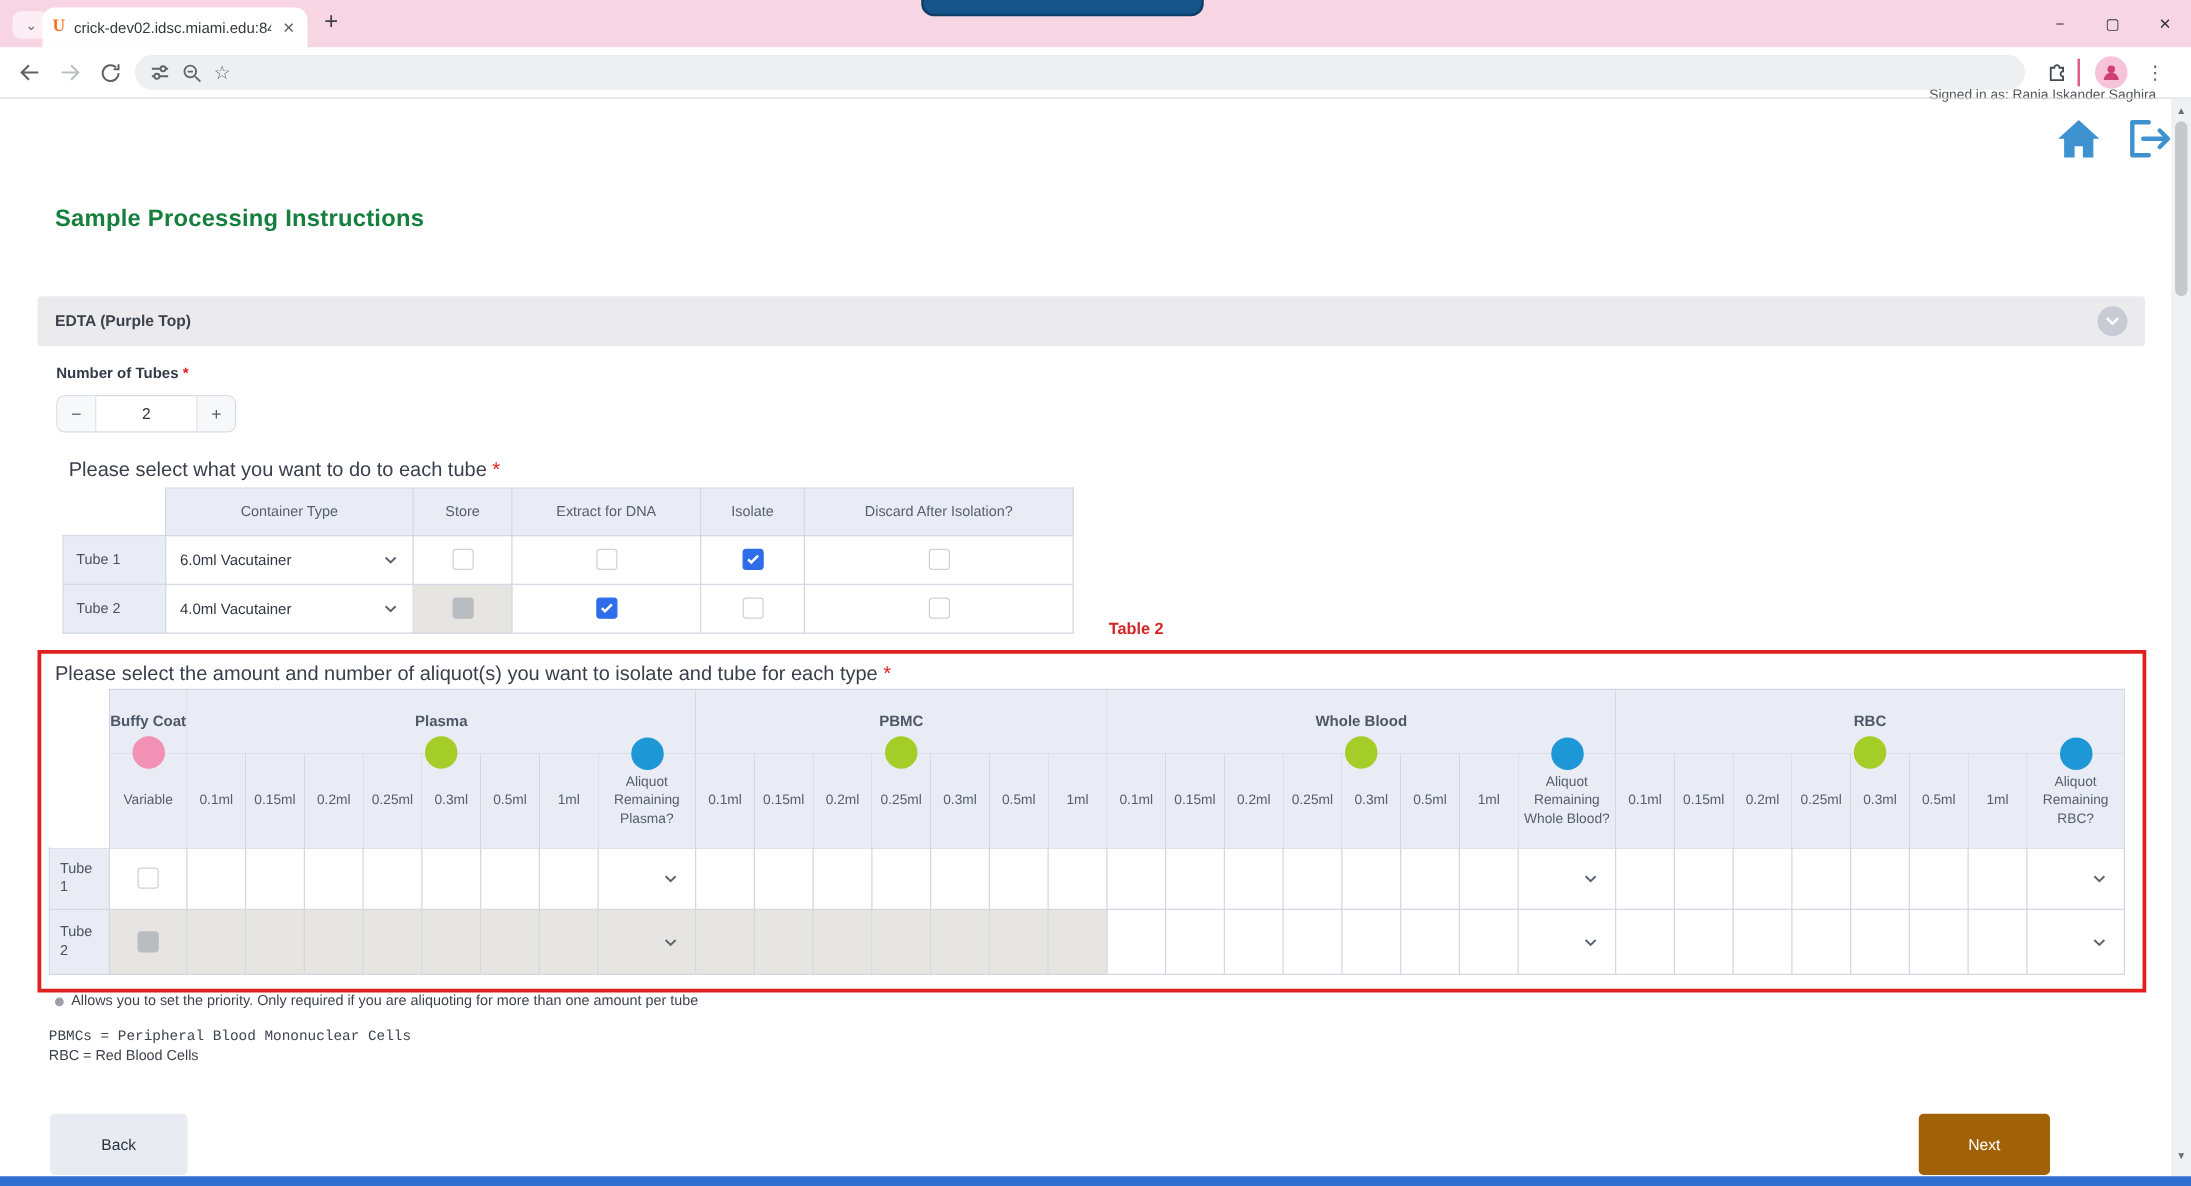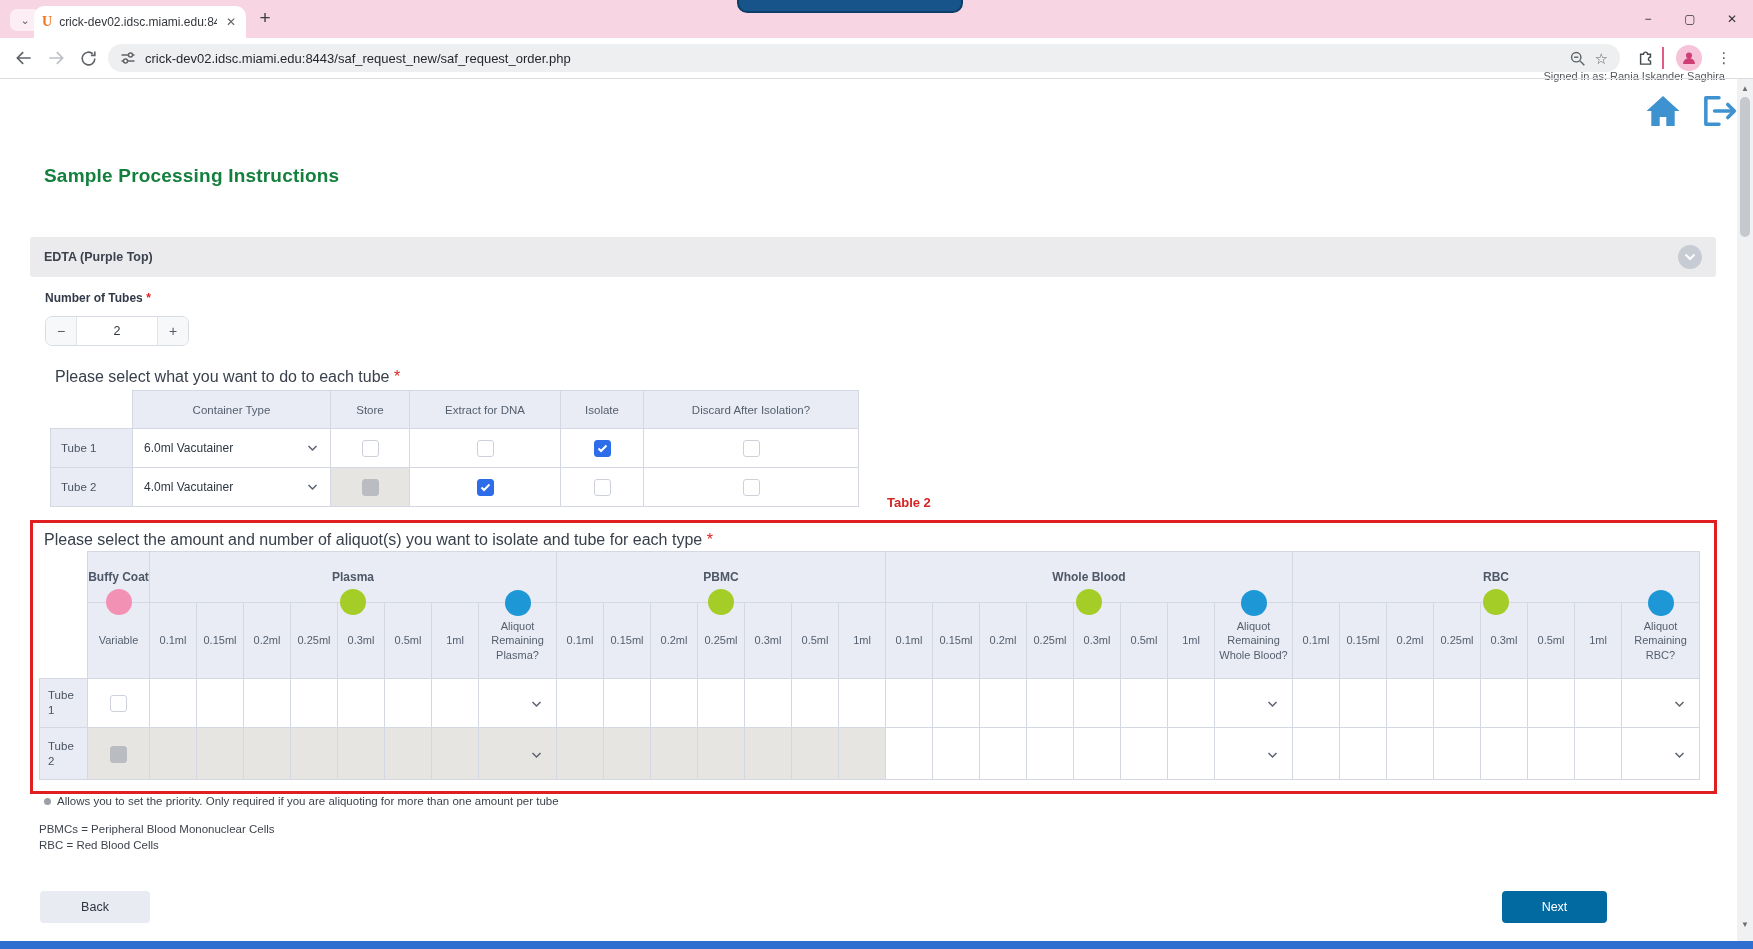--- a/index.html
+++ b/index.html
@@ -94,25 +94,25 @@
   .dot.top{top:-13px;transform:translateX(-50%);}
   .dot.pink{background:#f391b4;}
   .dot.green{background:#a5cd27;}
   .dot.blue{background:#1d97d6;}
   td.varcell{text-align:center;vertical-align:middle;}
   td.aliqcell{text-align:right;vertical-align:middle;padding-right:14px !important;}
 
   #prioritynote{position:absolute;left:44px;top:716px;font-size:11.5px;color:#3e444e;display:flex;align-items:center;gap:6px;text-align:center;}
   .bullet{width:7px;height:7px;border-radius:50%;background:#9aa0a6;display:inline-block;}
   .abbrev{position:absolute;left:39px;font-size:11.5px;color:#3e444e;}
-  #abbrev1{top:744px;}
+  #abbrev1{top:744px;font-family:Liberation Mono, monospace;}
   #abbrev2{top:760px;}
-  .btn{position:absolute;top:812px;height:32px;border-radius:4px;display:flex;align-items:center;justify-content:center;font-size:12.5px;}
+  .btn{position:absolute;top:812px;height:49px;border-radius:4px;display:flex;align-items:center;justify-content:center;font-size:12.5px;}
   #backbtn{left:40px;width:110px;background:#e9ebf3;color:#2b3542;}
-  #nextbtn{left:1502px;width:105px;background:#0369a1;color:#fff;}
+  #nextbtn{left:1535px;width:105px;background:#a16207;color:#fff;}
 
   
   #scrollbar{position:absolute;right:0;top:79px;width:16px;height:862px;background:#f0f1f3;z-index:4;}
   .scrollarrow{position:absolute;left:0;width:16px;height:14px;display:flex;align-items:center;justify-content:center;
     font-size:8px;color:#6b6f75;}
   #scrollup{top:2px;}
   #scrolldown{bottom:10px;}
   #scrollthumb{position:absolute;left:3px;top:18px;width:10px;height:140px;background:#c5c8cc;border-radius:5px;}
   #bottomstrip{position:absolute;left:0;bottom:0;width:100%;height:8px;background:#2f6fd0;z-index:5;}
 </style>
@@ -160,21 +160,20 @@
       <span class="omni-ic">
         <svg width="16" height="16" viewBox="0 0 16 16">
             <g stroke="#5f6368" stroke-width="1.5" fill="#fff">
               <line x1="1.5" y1="5" x2="14.5" y2="5"></line>
               <line x1="1.5" y1="11" x2="14.5" y2="11"></line>
               <circle cx="10.5" cy="5" r="2"></circle>
               <circle cx="5.5" cy="11" r="2"></circle>
             </g>
           </svg>
       </span>
-      <span class="url">crick-dev02.idsc.miami.edu:8443/saf_request_new/saf_request_order.php</span>
       <span class="omni-ic">
         <svg width="17" height="17" viewBox="0 0 20 20" fill="none" stroke="#5f6368" stroke-width="1.7">
             <circle cx="8.5" cy="8.5" r="5.5"></circle>
             <line x1="13" y1="13" x2="18" y2="18"></line>
             <line x1="6" y1="8.5" x2="11" y2="8.5"></line>
           </svg>
       </span>
       <span class="starglyph">☆</span>
     </div>
     <span class="navicon" style="left:1632px;top:4px">

